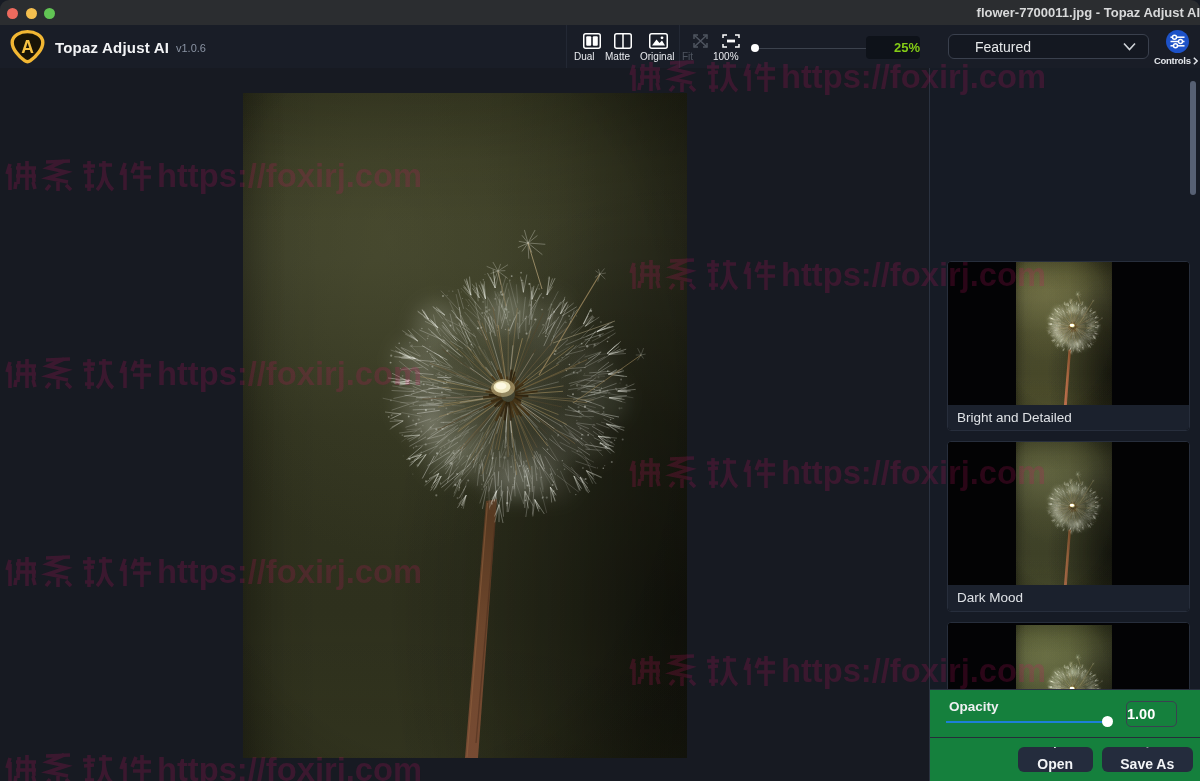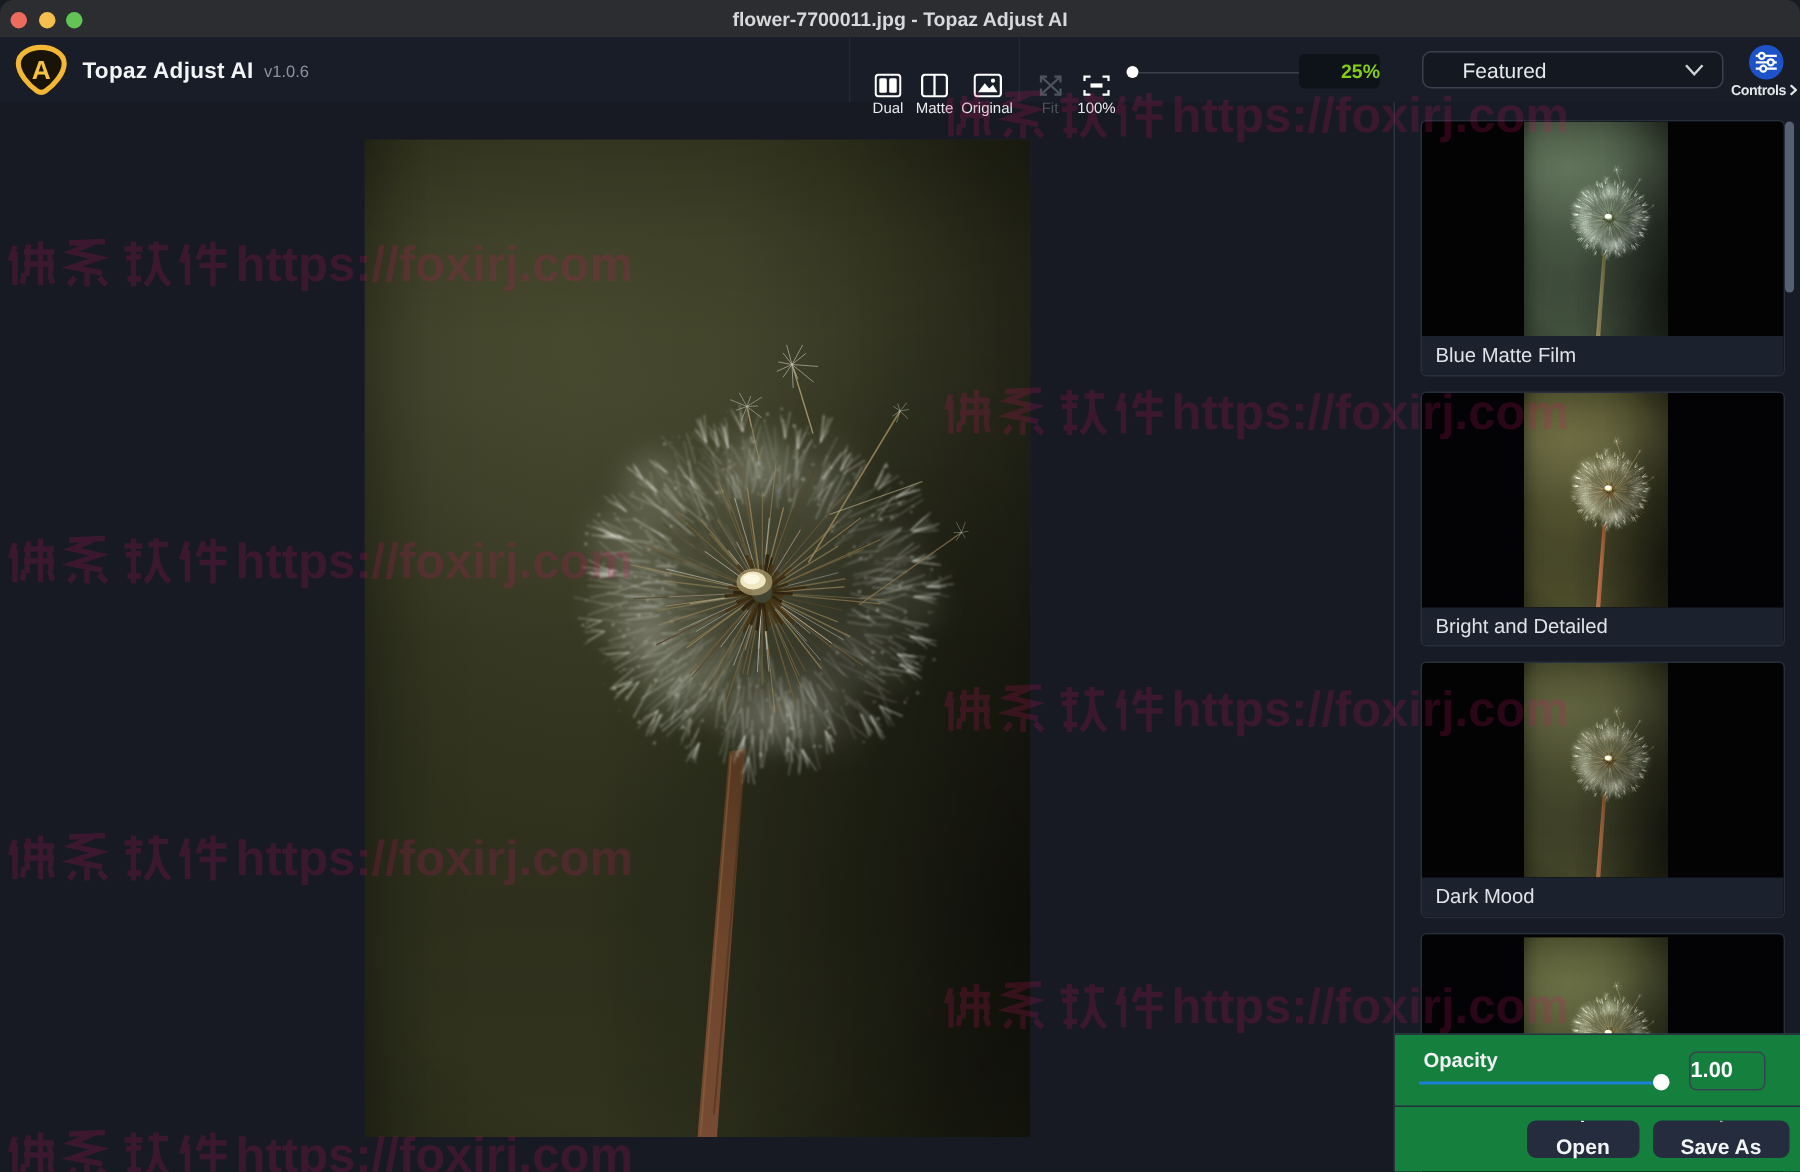--- a/index.html
+++ b/index.html
@@ -1,28 +1,28 @@
 <!DOCTYPE html>
 <html><head><meta charset="utf-8">
 <style>
 * { margin:0; padding:0; box-sizing:border-box; }
 html,body { width:1200px; height:781px; overflow:hidden; background:#171b24;
   font-family:"Liberation Sans", sans-serif; }
 
 #titlebar { position:absolute; left:0; top:0; width:1200px; height:25px; background:#2b2d30;
   border-radius:9px 9px 0 0; }
 .tl { position:absolute; top:7.5px; width:11px; height:11px; border-radius:50%; }
-#title { position:absolute; top:0; left:0; width:1200px; height:25px; line-height:26px; text-align:center;
+#title { position:absolute; top:0; left:0; width:1200px; height:25px; line-height:26px; text-align:right;
   color:#d8d9da; font-size:13px; font-weight:bold; }
 
 #toolbar { position:absolute; left:0; top:25px; width:1200px; height:43px; background:#191d27; }
 #logo { position:absolute; left:9px; top:4px; }
 #appname { position:absolute; left:55px; top:13.5px; font-size:15px; font-weight:bold; color:#f2f3f5; letter-spacing:.2px;}
 #ver { position:absolute; left:176px; top:17px; font-size:11px; color:#8a93a3; }
-.tbtn { position:absolute; top:24px; width:36px; text-align:center; color:#e8eaee; }
+.tbtn { position:absolute; top:8px; width:36px; text-align:left; color:#e8eaee; }
 .tbtn svg { display:block; margin:0 auto; }
 .tbtn .lb { font-size:10px; margin-top:2px; display:block; }
 .dim { color:#4e545f; }
 .vsep { position:absolute; top:25px; width:1px; height:43px; background:#232834; }
 #zdot { position:absolute; left:751px; top:19px; width:8px; height:8px; background:#fff; border-radius:50%; }
 #ztrack { position:absolute; left:759px; top:22.5px; width:107px; height:1.5px; background:#3c424d; }
 #zpill { position:absolute; left:866px; top:11px; width:54px; height:23px; background:#0e1219; border-radius:4px;
   color:#84cc16; font-size:13px; font-weight:bold; text-align:right; line-height:23px; }
 #featured { position:absolute; left:948px; top:8.5px; width:201px; height:25.5px; background:#141821;
   border:1px solid #3a404d; border-radius:6px; color:#e6e8ea; font-size:14px; line-height:24px; padding-left:26px; }
@@ -1257,28 +1257,20 @@
  </symbol>
 </defs>
 </svg>
 
 <div id="canvas"></div>
 <div id="photo"><svg width="444" height="665">
       <use href="#ph"></use>
     </svg></div>
 
 <div id="sidebar">
-  <div class="card" style="top:12px">
-    <div class="thumb" style="filter:saturate(0.6) brightness(1.55) hue-rotate(35deg)">
-        <svg width="96" height="143" viewBox="0 0 444 665" preserveAspectRatio="xMidYMid slice">
-          <use href="#ph"></use>
-        </svg>
-      </div>
-    <div class="clabel">Blue Matte Film</div>
-  </div>
   <div class="card" style="top:373px">
     <div class="thumb" style="filter:brightness(1.35)">
         <svg width="96" height="143" viewBox="0 0 444 665" preserveAspectRatio="xMidYMid slice">
           <use href="#ph"></use>
         </svg>
       </div>
     <div class="clabel">Dark Mood</div>
   </div>
   <div class="card" style="top:192.5px">
     <div class="thumb" style="filter:saturate(1.08) brightness(1.5) hue-rotate(-4deg)">

